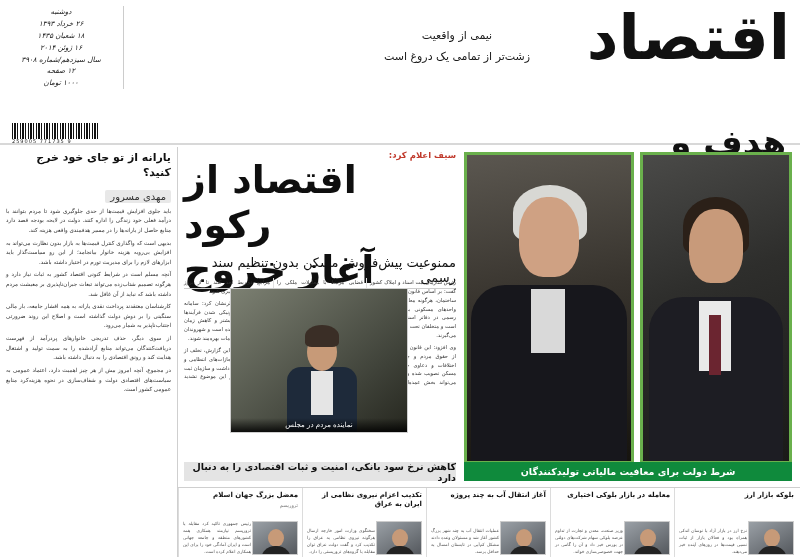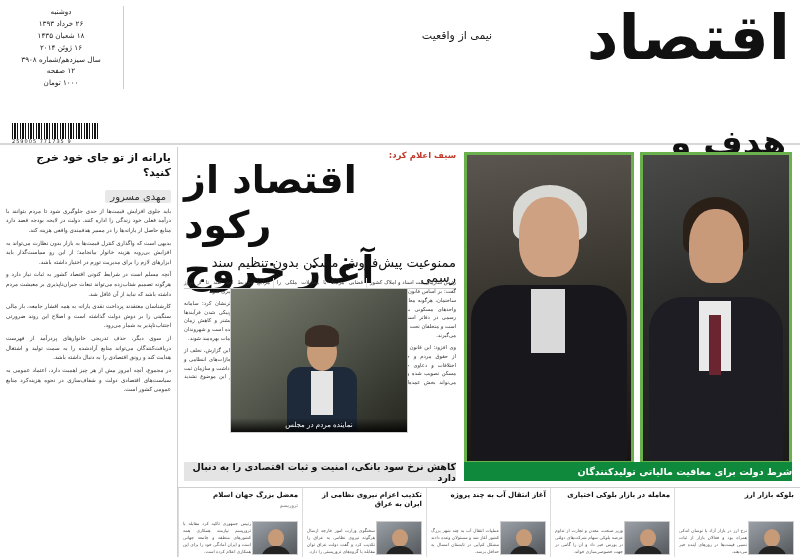--- a/index.html
+++ b/index.html
@@ -43,20 +43,21 @@
     margin-top: 44px;
   }
   .dateblock {
     position: absolute; top: 6px; left: 4px;
     width: 120px;
     border-right: 1px solid #cccccc;
     padding-right: 5px;
     text-align: center;
     font-size: 7.2px; color: #1a1a1a;
     line-height: 1.65;
+    font-style: italic;
   }
   .dateblock div { white-space: nowrap; }
   .barcode {
     position: absolute; bottom: 4px; left: 12px;
     width: 86px; height: 16px;
     background: repeating-linear-gradient(90deg,
       #111 0px, #111 1px, #fff 1px, #fff 2px,
       #111 2px, #111 4px, #fff 4px, #fff 5px,
       #111 5px, #111 6px, #fff 6px, #fff 8px);
   }
@@ -177,21 +178,21 @@
     border: 1px solid #cfcfcf; overflow: hidden;
     background: #5eead4;
   }
   .pc-bg { position: absolute; inset: 0; background: linear-gradient(140deg,#7c8072,#3f4239 70%,#26271f); }
 
   
   .banner {
     position: absolute; height: 19px;
     background: #0f8a3c; color: #fff;
     font-size: 9.5px; font-weight: bold;
-    display: flex; align-items: center; justify-content: flex-start;
+    display: flex; align-items: center; justify-content: center;
   }
   .banner-a { top: 462px; right: 8px; width: 328px; }
   .banner-b { top: 462px; right: 344px; width: 272px; border-radius: 0; background: #e4e4e4; color: #111; }
 
   
   .bottom-strip {
     position: absolute; top: 487px; right: 0;
     width: 622px; height: 70px;
     border-top: 1px solid #cfcfcf;
     display: flex; flex-direction: row-reverse;
@@ -226,20 +227,21 @@
 
   <div class="masthead">
 
     <div class="logo-block">
       <div class="logo-main">اقتصاد</div>
       <div class="logo-sub">هدف و</div>
     </div>
 
     <div class="slogan">
       <div>نیمی از واقعیت</div>
+      <div>زشت‌تر از تمامی یک دروغ است</div>
     </div>
 
     <div class="dateblock">
       <div>دوشنبه</div>
       <div>۲۶ خرداد ۱۳۹۳</div>
       <div>۱۸ شعبان ۱۴۳۵</div>
       <div>۱۶ ژوئن ۲۰۱۴</div>
       <div>سال سیزدهم/شماره ۳۹۰۸</div>
       <div>۱۲ صفحه</div>
       <div>۱۰۰۰ تومان</div>

